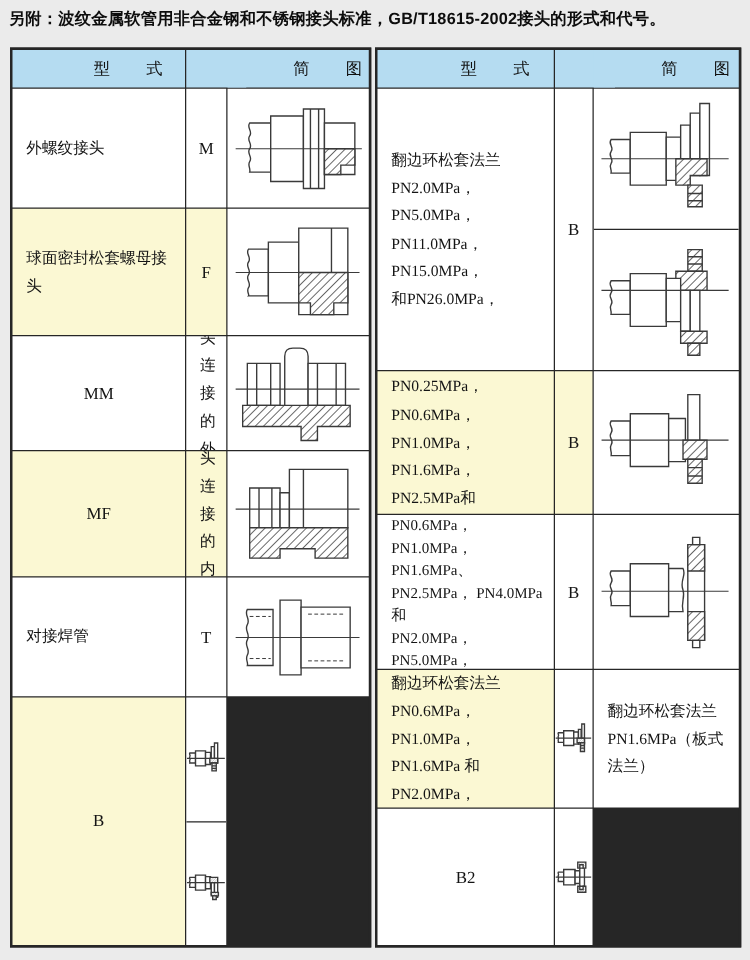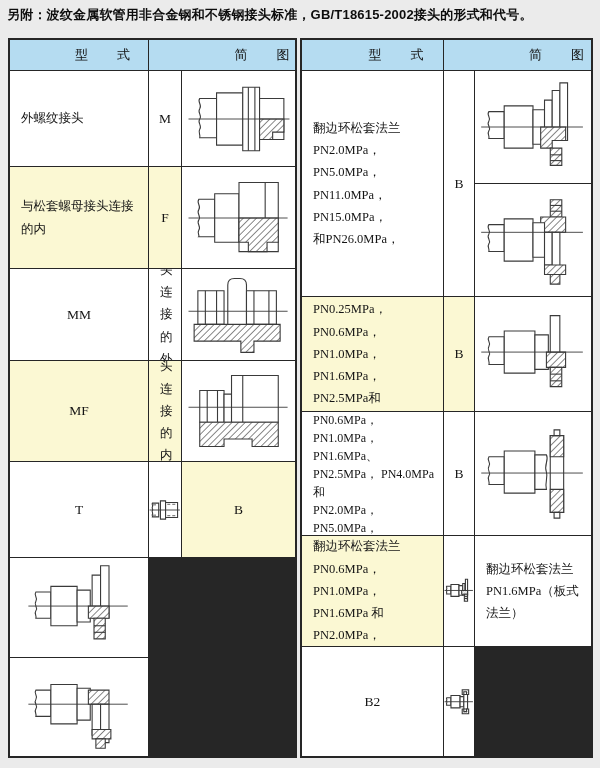--- a/index.html
+++ b/index.html
@@ -72,21 +72,21 @@
       <rect x="32" y="18" width="28" height="56" fill="#fff"></rect>
       <rect x="60" y="12" width="18" height="68" fill="#fff"></rect>
       <line x1="66" y1="12" x2="66" y2="80"></line>
         <line x1="73" y1="12" x2="73" y2="80"></line>
       <rect x="78" y="24" width="26" height="44" fill="#fff"></rect>
       <path d="M78 46 h26 v14 h-12 v8 h-14 z" fill="url(#hp)"></path>
       <line x1="2" y1="46" x2="110" y2="46" stroke-width="0.9"></line>
     </svg>
   </div>
 
-  <div class="c hl tc">与松套螺母接头连接的内</div>
+  <div class="c hl tc">球面密封松套螺母接头</div>
   <div class="c hl cc">F</div>
   <div class="c dc">
     <svg class="diag" viewBox="0 0 112 92" width="106" height="86" fill="none" stroke="#3a3a3a" stroke-width="1.1">
       <path d="M30 26 H13 c-3 4 3 7 0 11 c-3 4 3 7 0 11 c-3 4 3 7 0 11 c-2 3 1 6 0 7 H30 Z" fill="#fff"></path>
       <rect x="30" y="20" width="26" height="52" fill="#fff"></rect>
       <rect x="56" y="8" width="42" height="74" fill="#fff"></rect>
       <line x1="84" y1="8" x2="84" y2="82"></line>
       <path d="M56 46 h42 v26 h-12 v10 h-20 v-10 h-10 z" fill="url(#hp)"></path>
       <line x1="2" y1="46" x2="108" y2="46" stroke-width="0.9"></line>
     </svg>
@@ -118,20 +118,21 @@
       <line x1="22" y1="24" x2="22" y2="58"></line>
         <line x1="33" y1="24" x2="33" y2="58"></line>
       <rect x="40" y="28" width="8" height="30" fill="#fff"></rect>
       <rect x="48" y="8" width="50" height="50" fill="#fff"></rect>
       <line x1="60" y1="8" x2="60" y2="58"></line>
       <path d="M14 58 H98 V84 H70 v-8 H40 v8 H14 z" fill="url(#hp)"></path>
       <line x1="2" y1="42" x2="108" y2="42" stroke-width="0.9"></line>
     </svg>
   </div>
 
+  <div class="c tc">对接焊管</div>
   <div class="c cc">T</div>
   <div class="c dc">
     <svg class="diag" viewBox="0 0 112 92" width="106" height="86" fill="none" stroke="#3a3a3a" stroke-width="1.1">
       <path d="M34 22 H12 c-3 5 3 8 0 13 c-3 5 3 8 0 13 c-3 5 3 8 0 13 c-2 4 1 6 0 9 H34 Z" fill="#fff"></path>
       <line x1="14" y1="28" x2="32" y2="28" stroke-dasharray="3 2" stroke-width="0.8"></line>
       <line x1="14" y1="64" x2="32" y2="64" stroke-dasharray="3 2" stroke-width="0.8"></line>
       <rect x="40" y="14" width="18" height="64" fill="#fff"></rect>
       <rect x="58" y="20" width="42" height="52" fill="#fff"></rect>
       <line x1="64" y1="26" x2="96" y2="26" stroke-dasharray="3 2" stroke-width="0.8"></line>
       <line x1="64" y1="66" x2="96" y2="66" stroke-dasharray="3 2" stroke-width="0.8"></line>

